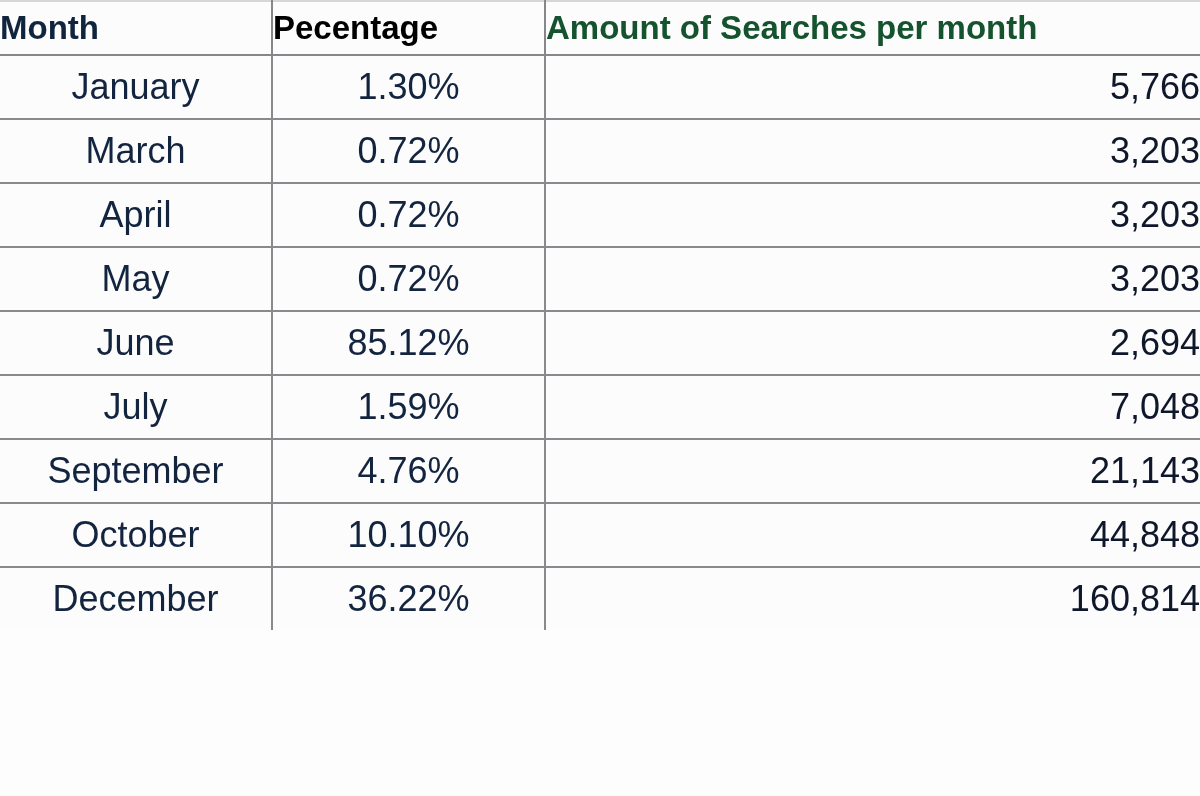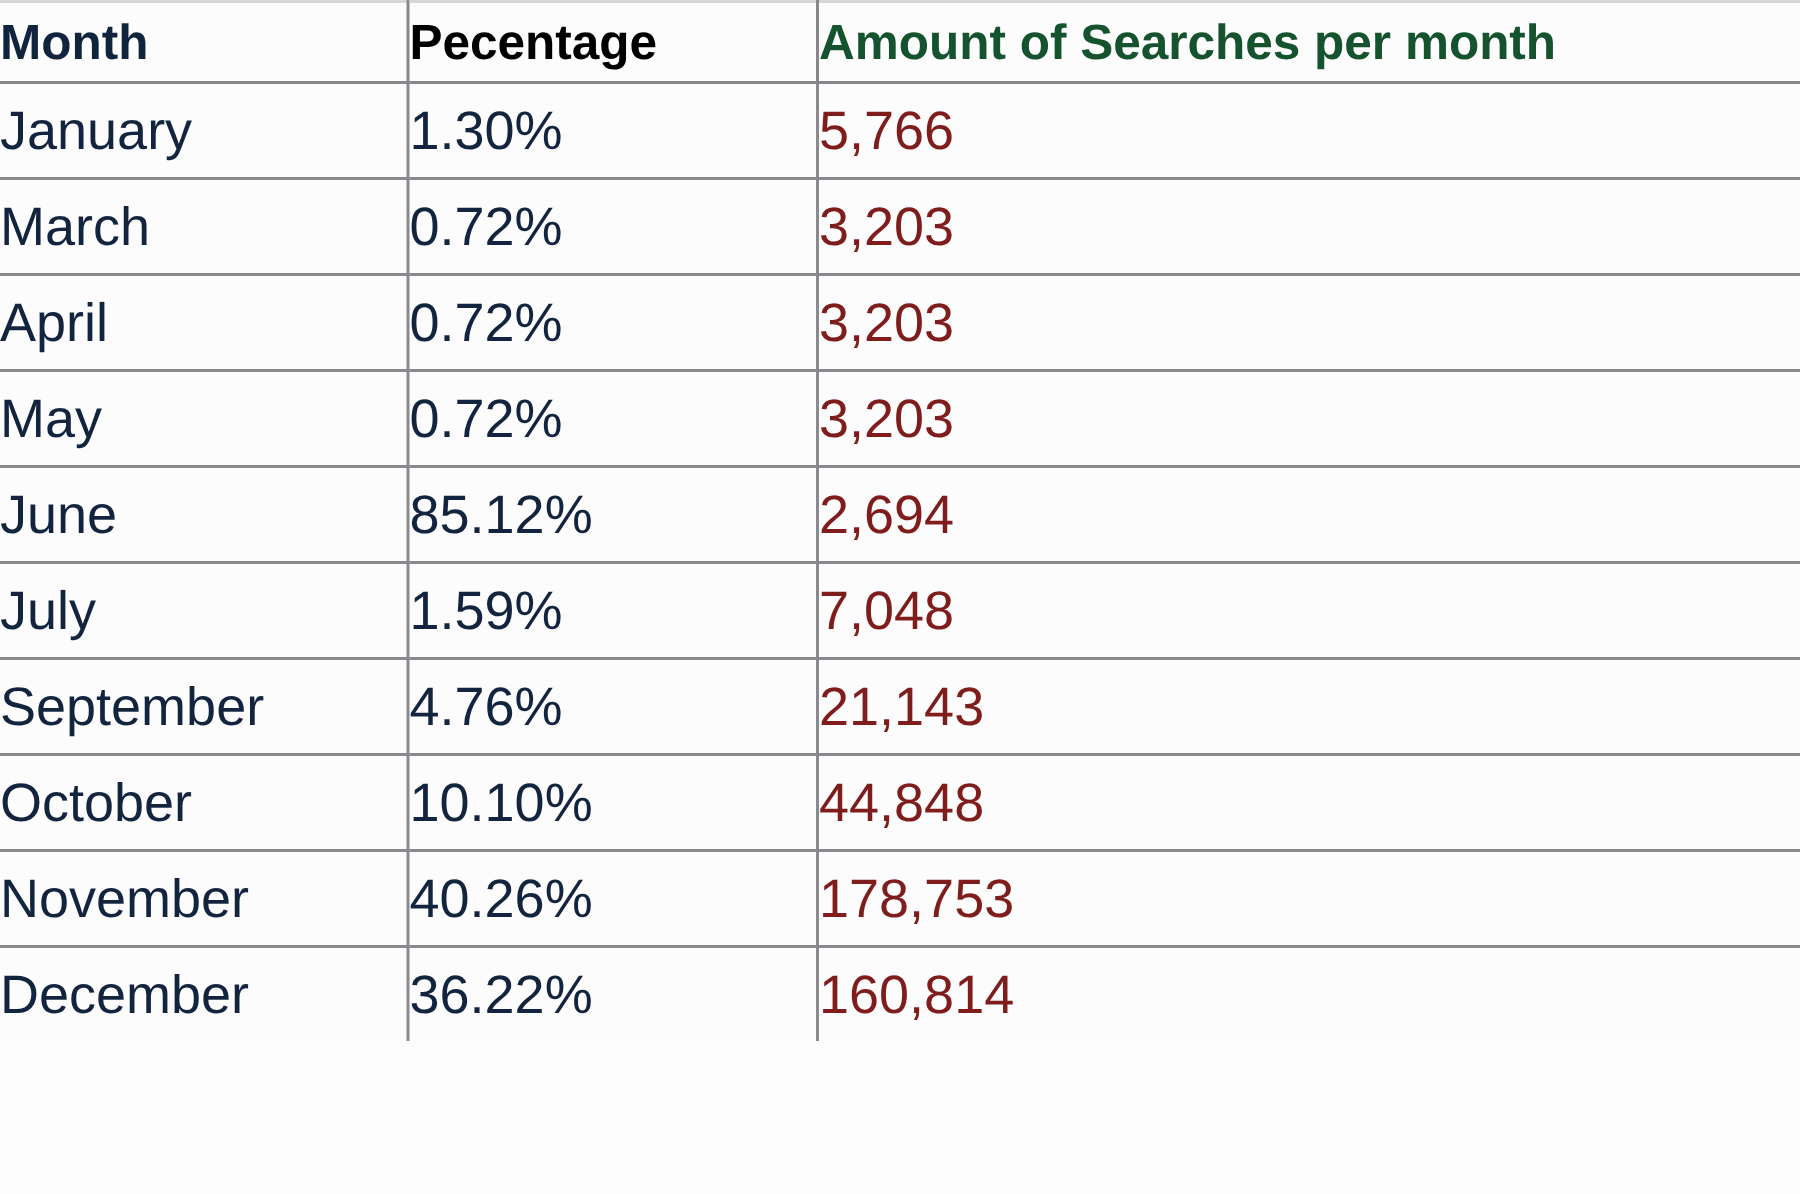--- a/index.html
+++ b/index.html
@@ -85,32 +85,33 @@
     font-size: 36px;
     line-height: 62px;
     border-bottom: 2px solid #8a8a8e;
   }
   tr.data-row:last-child td {
     border-bottom: none;
   }
 
   td.c-month {
     color: #13243f;
-    text-align: left;
+    text-align: center;
     padding-left: 7px;
     border-right: 2px solid #8a8a8e;
   }
   td.c-pct {
     color: #13243f;
-    text-align: left;
+    text-align: center;
     padding-right: 4px;
     border-right: 2px solid #8a8a8e;
   }
   td.c-amount {
-    color: #7f1d1d;
+    color: #0f172a;
+    text-align: right;
     padding-right: 12px;
   }
 </style>
 </head>
 <body>
 
 <div class="sheet">
 
   <table class="data-table">
     <colgroup>
@@ -162,25 +163,20 @@
           <td class="c-month">September</td>
           <td class="c-pct">4.76%</td>
           <td class="c-amount">21,143</td>
         </tr>
         <tr class="data-row">
           <td class="c-month">October</td>
           <td class="c-pct">10.10%</td>
           <td class="c-amount">44,848</td>
         </tr>
         <tr class="data-row">
-          <td class="c-month">November</td>
-          <td class="c-pct">40.26%</td>
-          <td class="c-amount">178,753</td>
-        </tr>
-        <tr class="data-row">
           <td class="c-month">December</td>
           <td class="c-pct">36.22%</td>
           <td class="c-amount">160,814</td>
         </tr>
       </tbody>
   </table>
 
 </div>
 
 </body></html>

